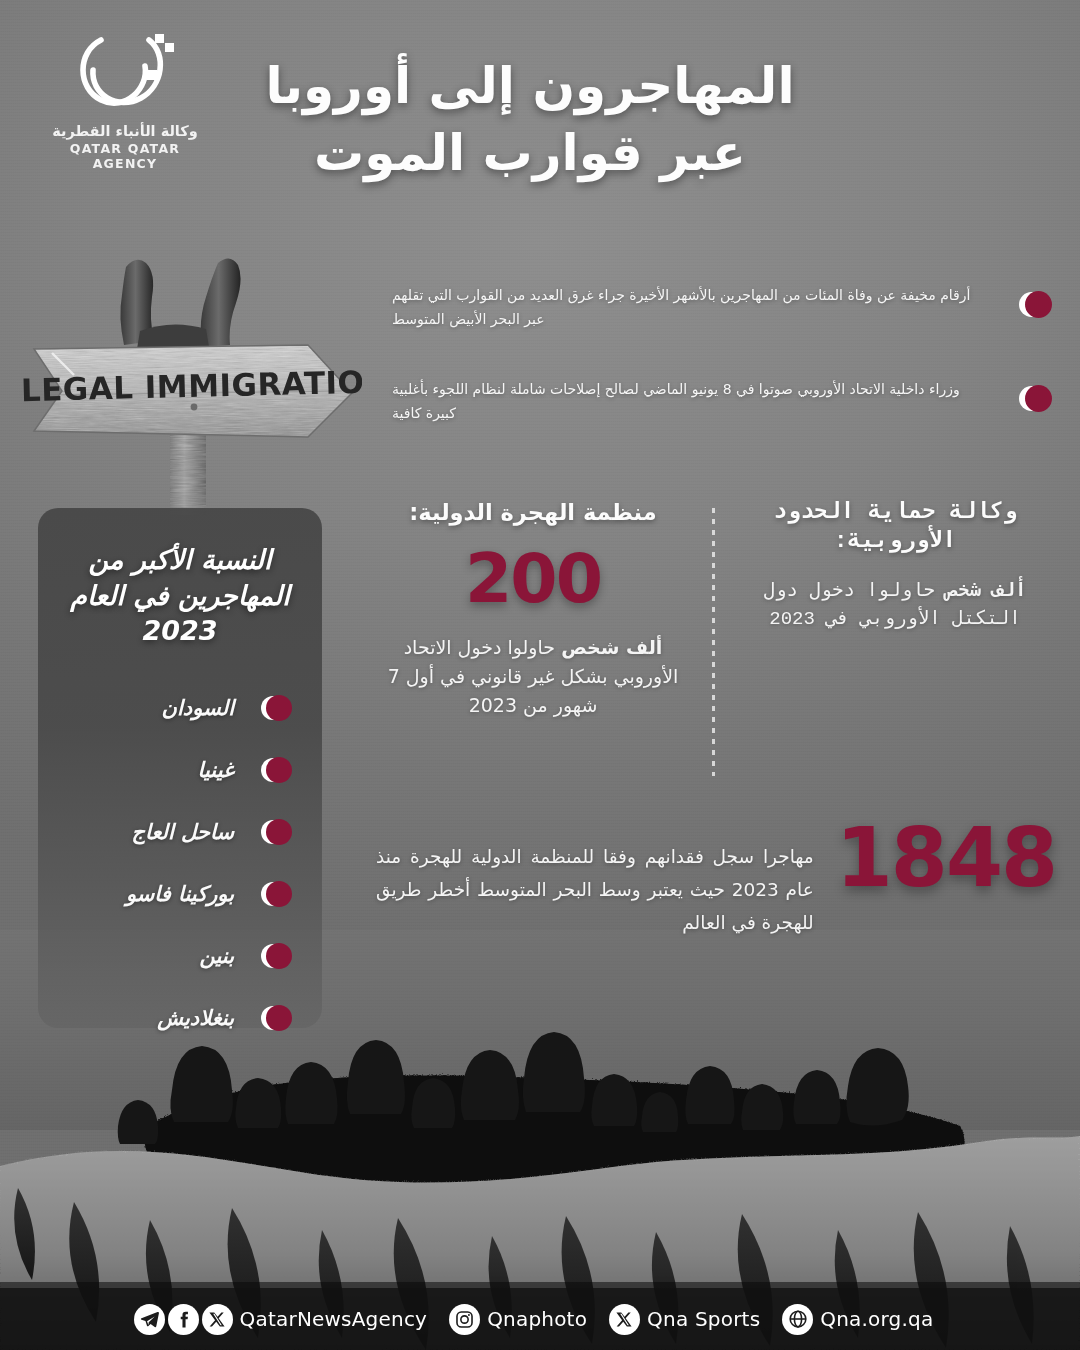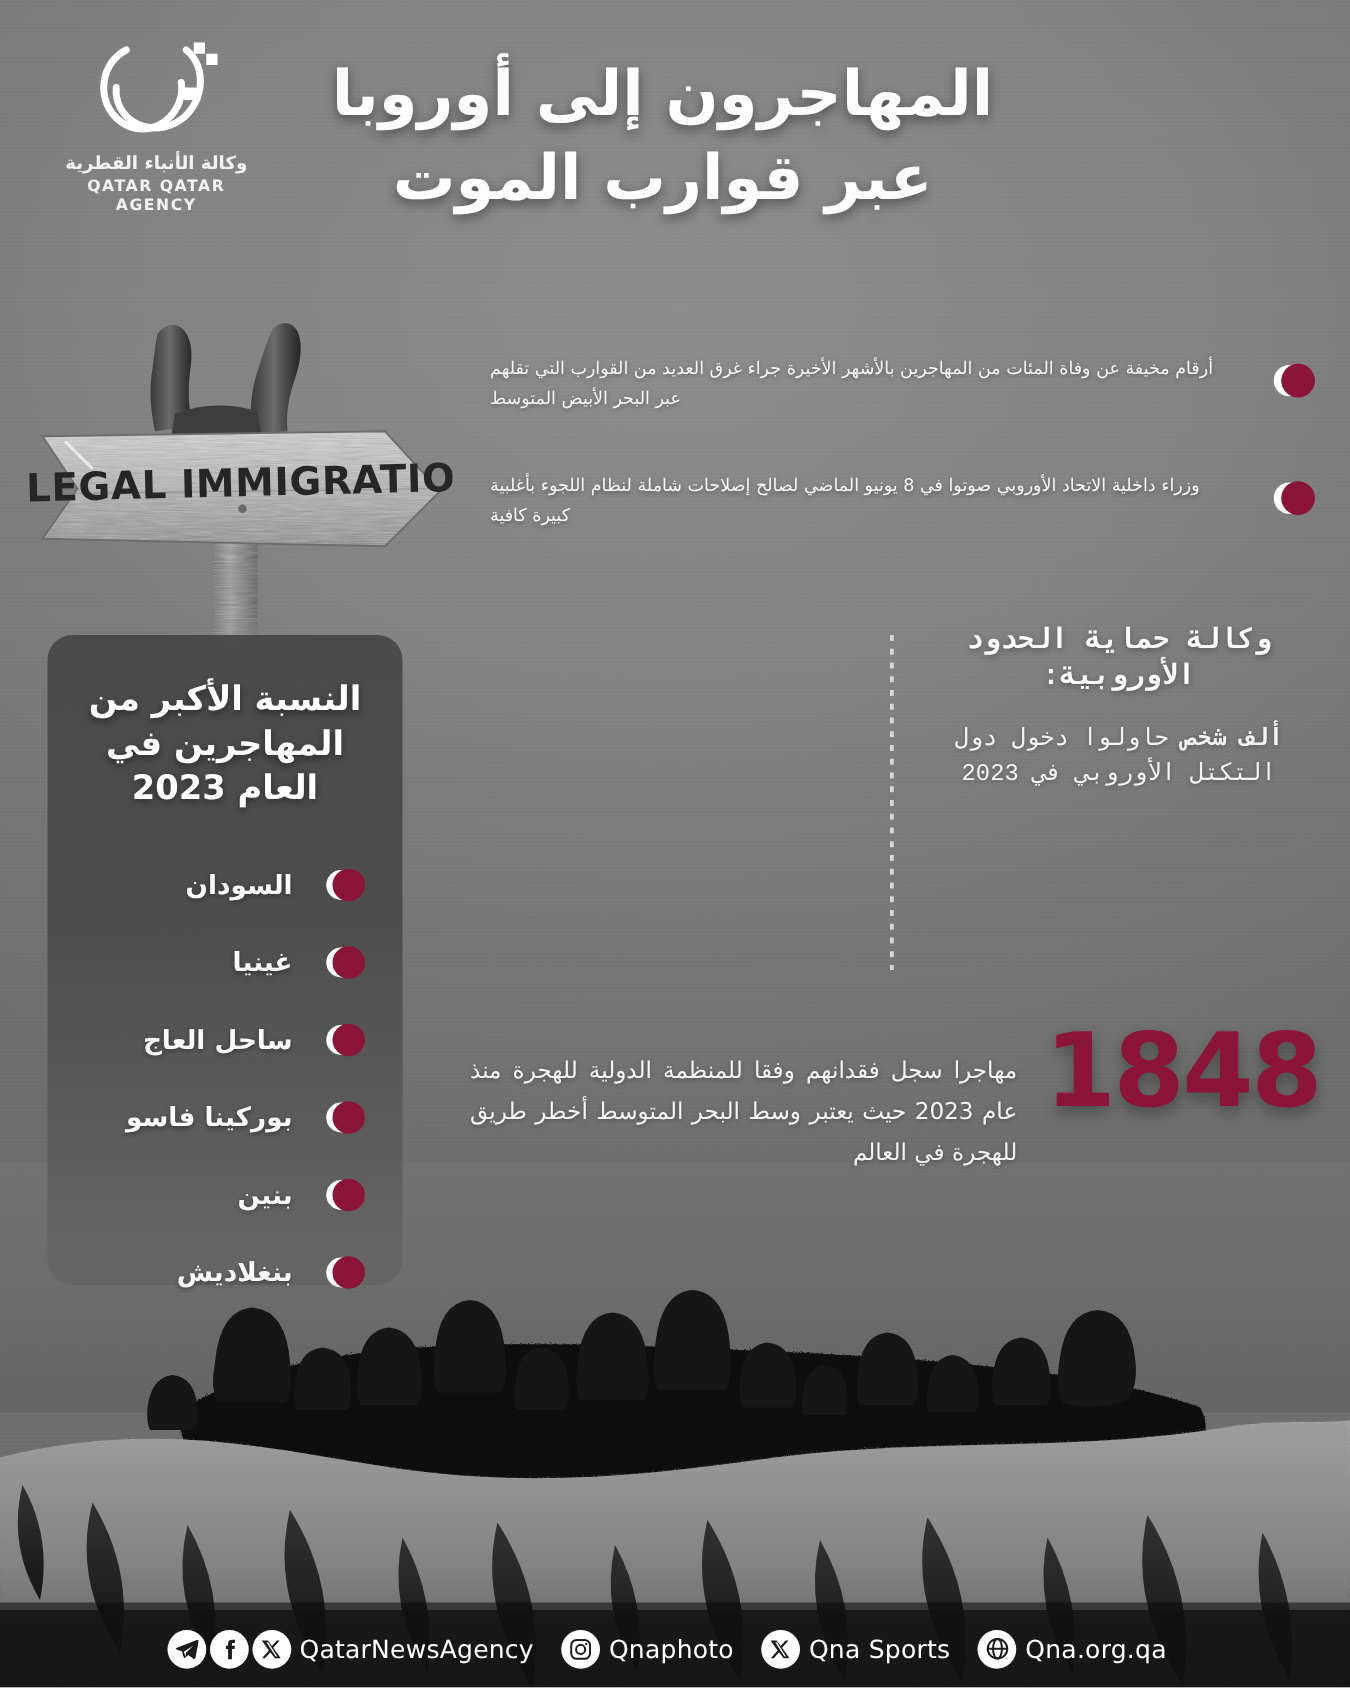--- a/index.html
+++ b/index.html
@@ -26,21 +26,21 @@
       repeating-linear-gradient(0deg, rgba(255,255,255,.07) 0 1px, rgba(0,0,0,.07) 1px 2px),
       repeating-linear-gradient(90deg, rgba(255,255,255,.05) 0 1px, rgba(0,0,0,.05) 1px 2px);
     background-size:3px 3px, 2px 2px;
     mix-blend-mode:overlay;
   }
 
   
   #header { position:absolute; top:0; left:0; width:1080px; height:215px; z-index:6; }
 
   #title-block {
-    position:absolute; top:42px; right:240px; width:620px;
+    position:absolute; top:53px; right:240px; width:620px;
     text-align:center;
   }
   .title-line {
     color:#fdfdfd;
     font-size:50px; font-weight:bold; line-height:1.33;
     letter-spacing:-.5px;
     text-shadow:0 3px 9px rgba(0,0,0,.42);
     white-space:nowrap;
   }
 
@@ -130,20 +130,21 @@
   
   #panel {
     position:absolute; top:508px; left:38px; width:284px; height:520px;
     border-radius:20px; z-index:6;
     background:linear-gradient(to bottom,
       rgba(72,72,72,.96) 0%,
       rgba(74,74,74,.94) 42%,
       rgba(86,86,86,.78) 76%,
       rgba(96,96,96,.52) 100%);
     padding:34px 22px 0;
+    font-style:italic;
   }
   #panel-title {
     color:#ffffff; font-size:27px; font-weight:bold;
     line-height:1.32; text-align:center; margin-bottom:28px;
     text-shadow:0 2px 6px rgba(0,0,0,.45);
   }
   .country-row {
     display:flex; align-items:center; justify-content:flex-start;
     gap:14px; height:62px; padding-right:8px;
   }
@@ -351,20 +352,28 @@
     <div id="stat-divider"></div>
 
     <div class="stat-col right">
       <div class="stat-head">وكالة حماية الحدود الأوروبية:</div>
       <div class="stat-desc">
         <b>ألف شخص</b>
         <span>حاولوا دخول دول التكتل الأوروبي في 2023</span>
       </div>
     </div>
 
+    <div class="stat-col left">
+      <div class="stat-head">منظمة الهجرة الدولية:</div>
+      <div class="stat-number">200</div>
+      <div class="stat-desc">
+        <b>ألف شخص</b>
+        <span>حاولوا دخول الاتحاد الأوروبي بشكل غير قانوني في أول 7 شهور من 2023</span>
+      </div>
+    </div>
   </div>
 
   <div id="big-stat">
     <div id="big-number">1848</div>
     <div id="big-desc">مهاجرا سجل فقدانهم وفقا للمنظمة الدولية للهجرة منذ عام 2023  حيث يعتبر وسط البحر المتوسط أخطر طريق للهجرة في العالم</div>
   </div>
 
   <div id="panel">
     <div id="panel-title">النسبة الأكبر من المهاجرين في العام 2023</div>
 

